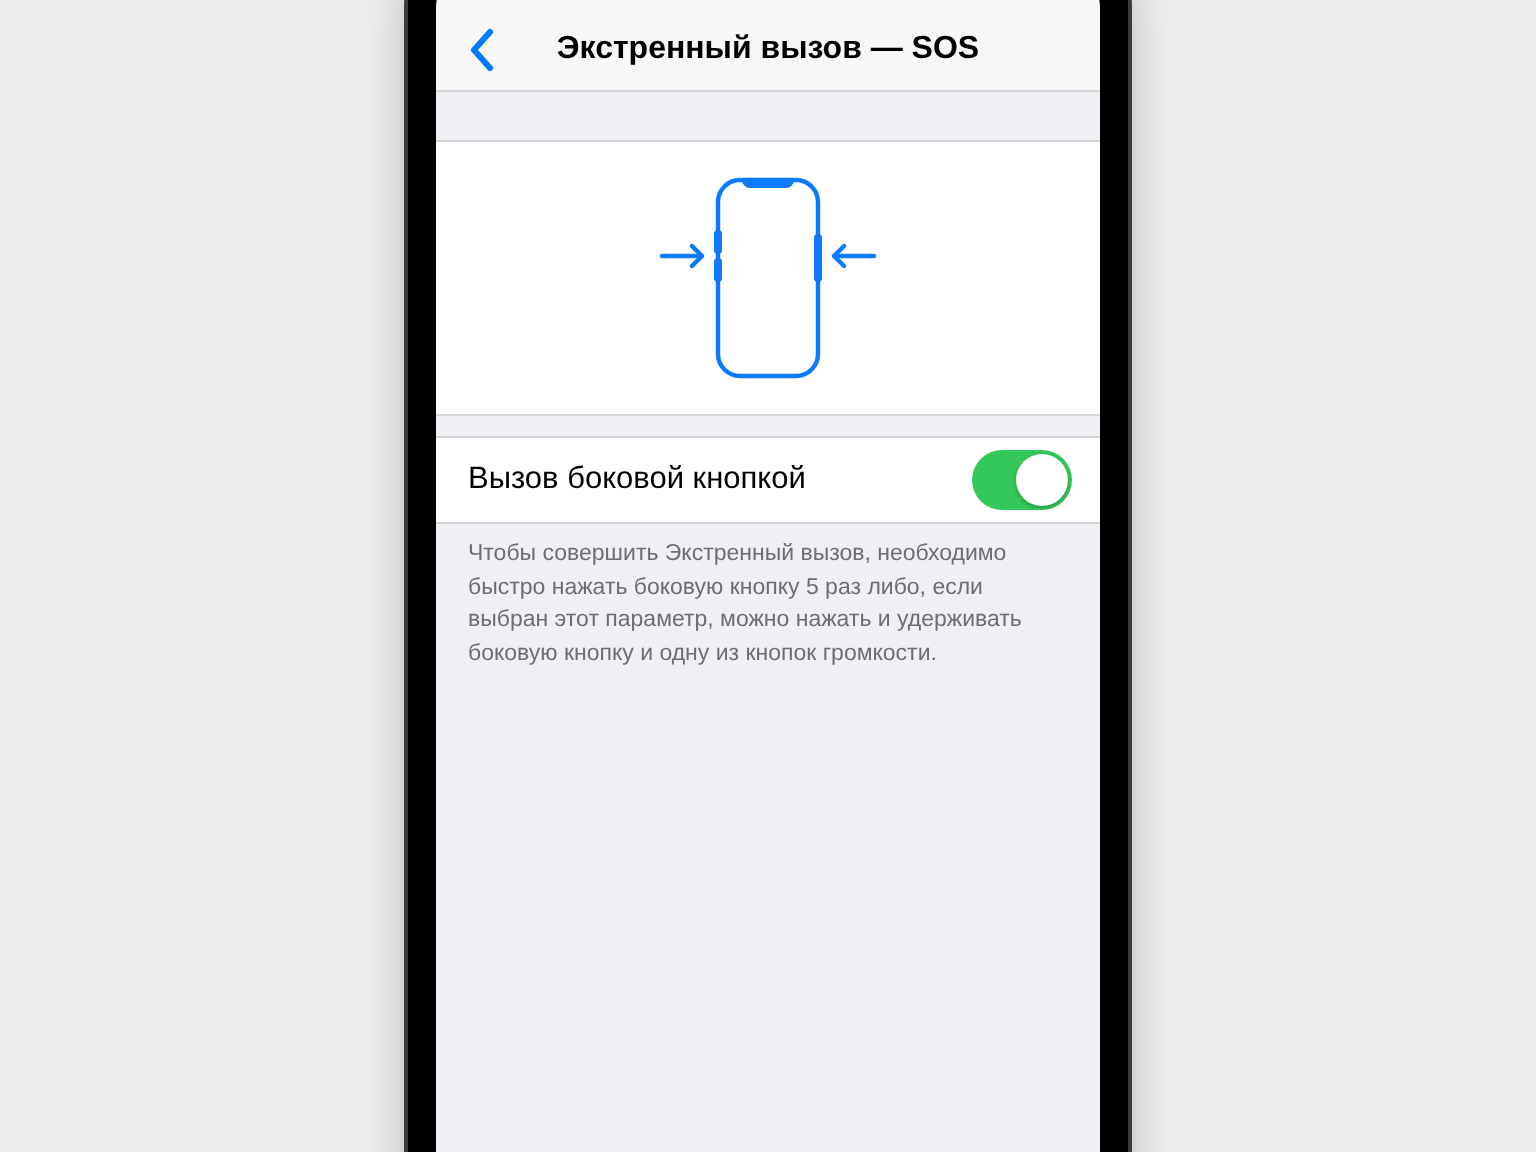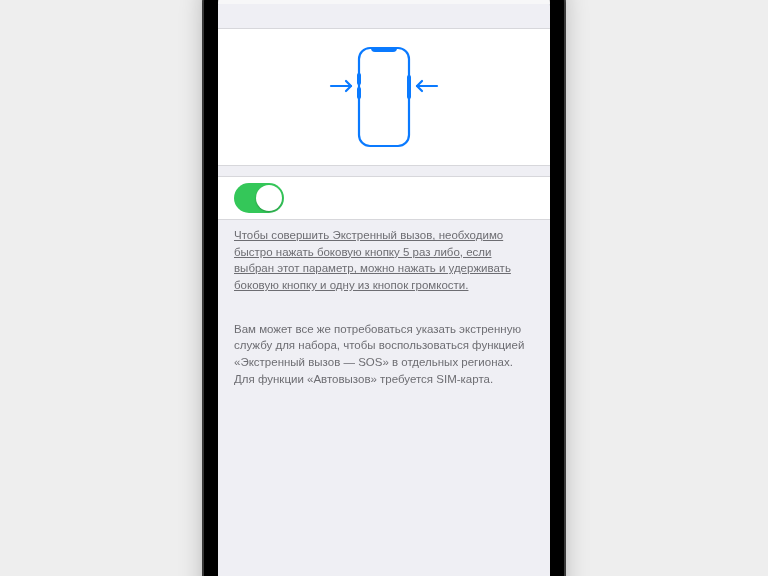--- a/index.html
+++ b/index.html
@@ -78,21 +78,21 @@
   }
   .cell {
     background:#fff;
     border-top:1px solid #d7d7db;
     border-bottom:1px solid #d7d7db;
     height: 44px;
     display:flex; align-items:center; justify-content:space-between;
     padding: 0 14px 0 16px;
     font-size: 15.5px; color:#000;
   }
-  .cell + .footer-text { padding-top: 7px; text-decoration: underline; }
+  .cell + .footer-text { padding-top: 7px; }
   .group-gap { height: 10px; }
 
   .switch {
     width: 50px; height: 30px; border-radius: 15px;
     background: #34c759; position: relative;
   }
   .switch .knob {
     position:absolute; right:2px; top:2px;
     width:26px; height:26px; border-radius:50%;
     background:#fff; box-shadow: 0 1px 2px rgba(0,0,0,.25);
@@ -103,20 +103,28 @@
 
 <div class="phone">
 
   <div class="screen">
 
     <div class="statusbar">
       
       
     </div>
 
+    <div class="navbar">
+      <div class="back-chevron">
+        <svg width="13" height="22" viewBox="0 0 13 22">
+            <path fill="none" stroke="#007aff" stroke-width="3" stroke-linecap="round" stroke-linejoin="round" d="M11 2 3 11l8 9"></path>
+          </svg>
+      </div>
+      <div class="nav-title">Экстренный вызов — SOS</div>
+    </div>
 
     <div class="content">
 
       <div class="hero">
         <svg width="130" height="110" viewBox="0 0 130 110">
           <g fill="none" stroke="#0a7aff" stroke-width="2.2">
             <rect x="40" y="6" width="50" height="98" rx="11"></rect>
             <path d="M52 6h26a4 4 0 0 1-4 4H56a4 4 0 0 1-4-4z" fill="#0a7aff" stroke="none"></path>
             <line x1="40" y1="33" x2="40" y2="41" stroke-width="4" stroke-linecap="round"></line>
             <line x1="40" y1="47" x2="40" y2="55" stroke-width="4" stroke-linecap="round"></line>
@@ -127,25 +135,25 @@
               <line x1="118" y1="44" x2="98" y2="44"></line>
               <path d="M103 39l-5 5 5 5"></path>
             </g>
           </g>
         </svg>
       </div>
 
       <div class="group-gap"></div>
 
       <div class="cell">
+        <span>Вызов боковой кнопкой</span>
         <div class="switch">
             <div class="knob"></div>
           </div>
       </div>
       <div class="footer-text">Чтобы совершить Экстренный вызов, необходимо быстро нажать боковую кнопку 5 раз либо, если выбран этот параметр, можно нажать и удерживать боковую кнопку и одну из кнопок громкости.</div>
 
       <div class="group-gap"></div>
 
-      <div class="footer-text">Вам может все же потребоваться указать экстренную службу для набора, чтобы воспользоваться функцией «Экстренный вызов — SOS» в отдельных регионах. Для функции «Автовызов» требуется SIM-карта.</div>
 
     </div>
   </div>
 </div>
 
 </body></html>

